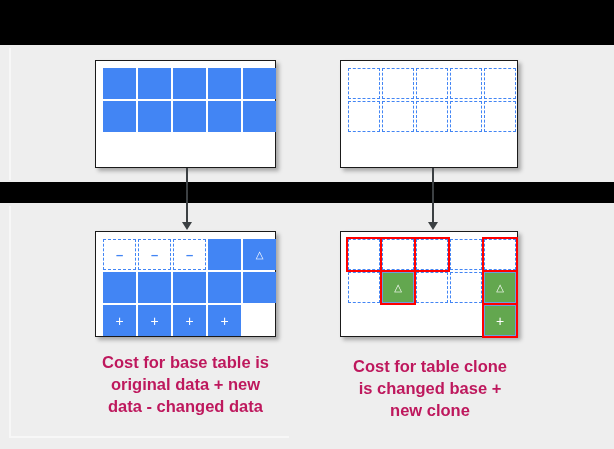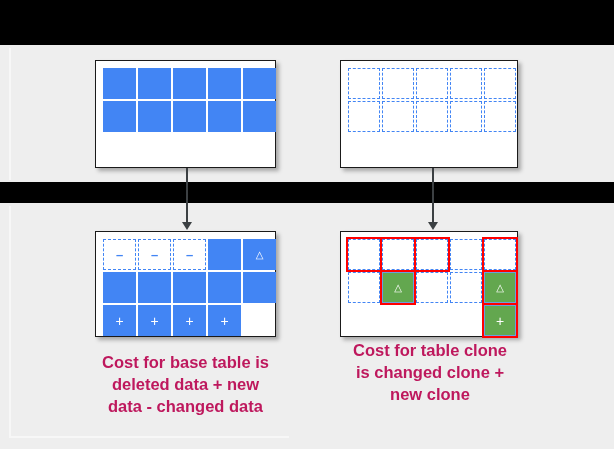--- a/index.html
+++ b/index.html
@@ -143,21 +143,21 @@
   .caption {
     position: absolute;
     text-align: center;
     font-size: 16.5px;
     line-height: 1.32;
     color: #be185d;
     font-family: "Liberation Sans", sans-serif;
     font-weight: bold;
   }
   #caption-base  { left: 78px;  top: 352px; width: 215px; }
-  #caption-clone { left: 330px; top: 340px; width: 200px; }
+  #caption-clone { left: 330px; top: 356px; width: 200px; }
   .caption-line { display: block; white-space: nowrap; }
 </style>
 </head>
 <body>
 
 <div id="stage">
 
   <div class="panel" id="panel-upper"></div>
   <div class="panel" id="panel-lower"></div>
 
@@ -270,23 +270,23 @@
         <div class="cell cell-empty"></div>
         <div class="cell cell-empty"></div>
         <div class="cell cell-green ring">
           <span class="glyph glyph-plus">+</span>
         </div>
       </div>
   </div>
 
   <div class="caption" id="caption-base">
     <span class="caption-line">Cost for base table is</span>
-    <span class="caption-line">deleted data + new</span>
+    <span class="caption-line">original data + new</span>
     <span class="caption-line">data - changed data</span>
   </div>
 
   <div class="caption" id="caption-clone">
     <span class="caption-line">Cost for table clone</span>
-    <span class="caption-line">is changed clone +</span>
+    <span class="caption-line">is changed base +</span>
     <span class="caption-line">new clone</span>
   </div>
 
 </div>
 
 </body></html>

